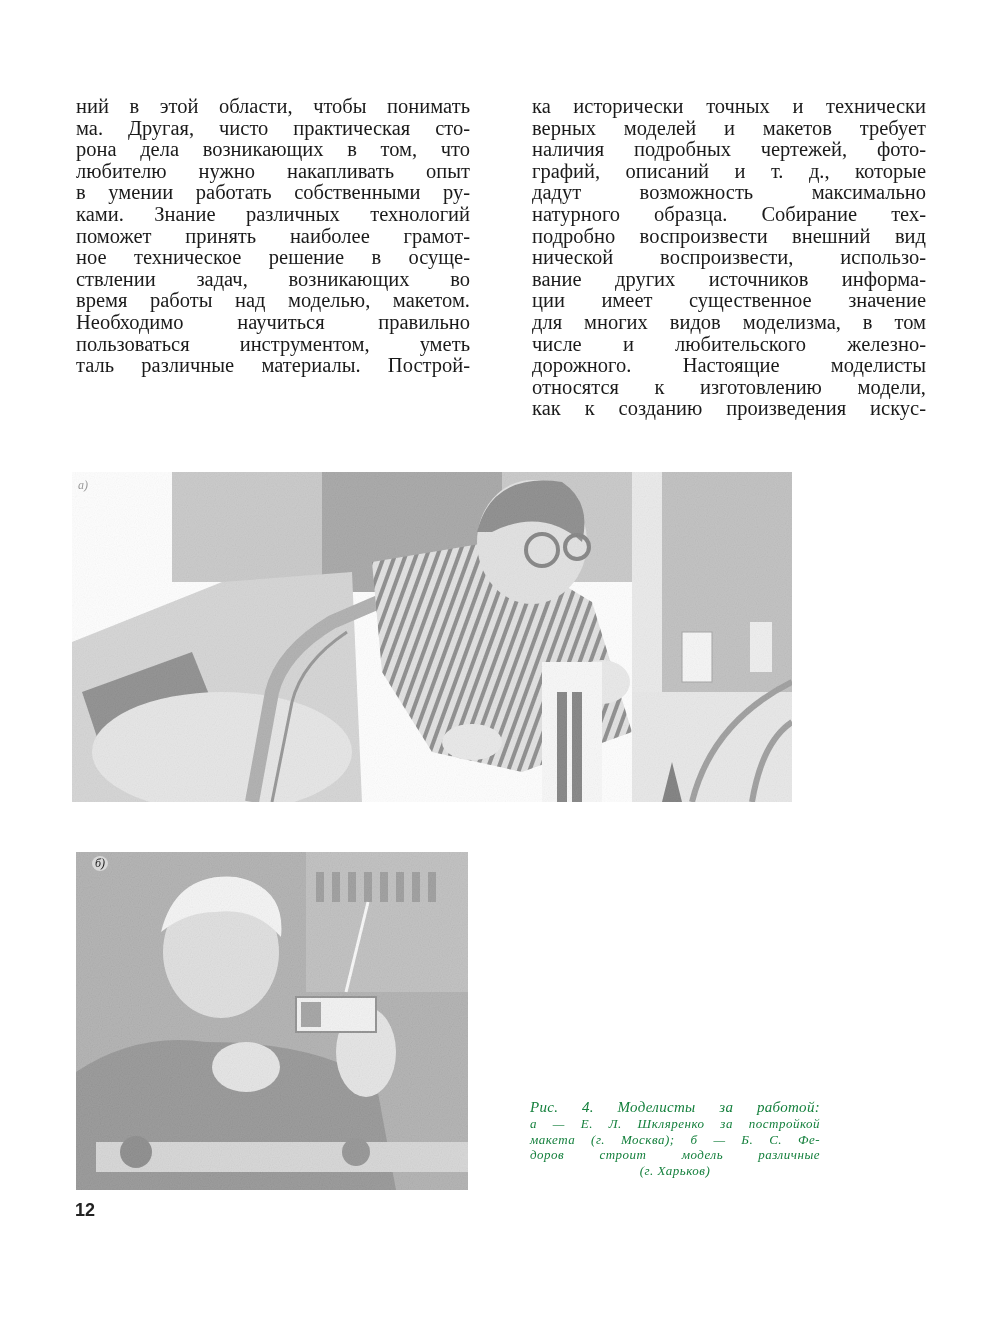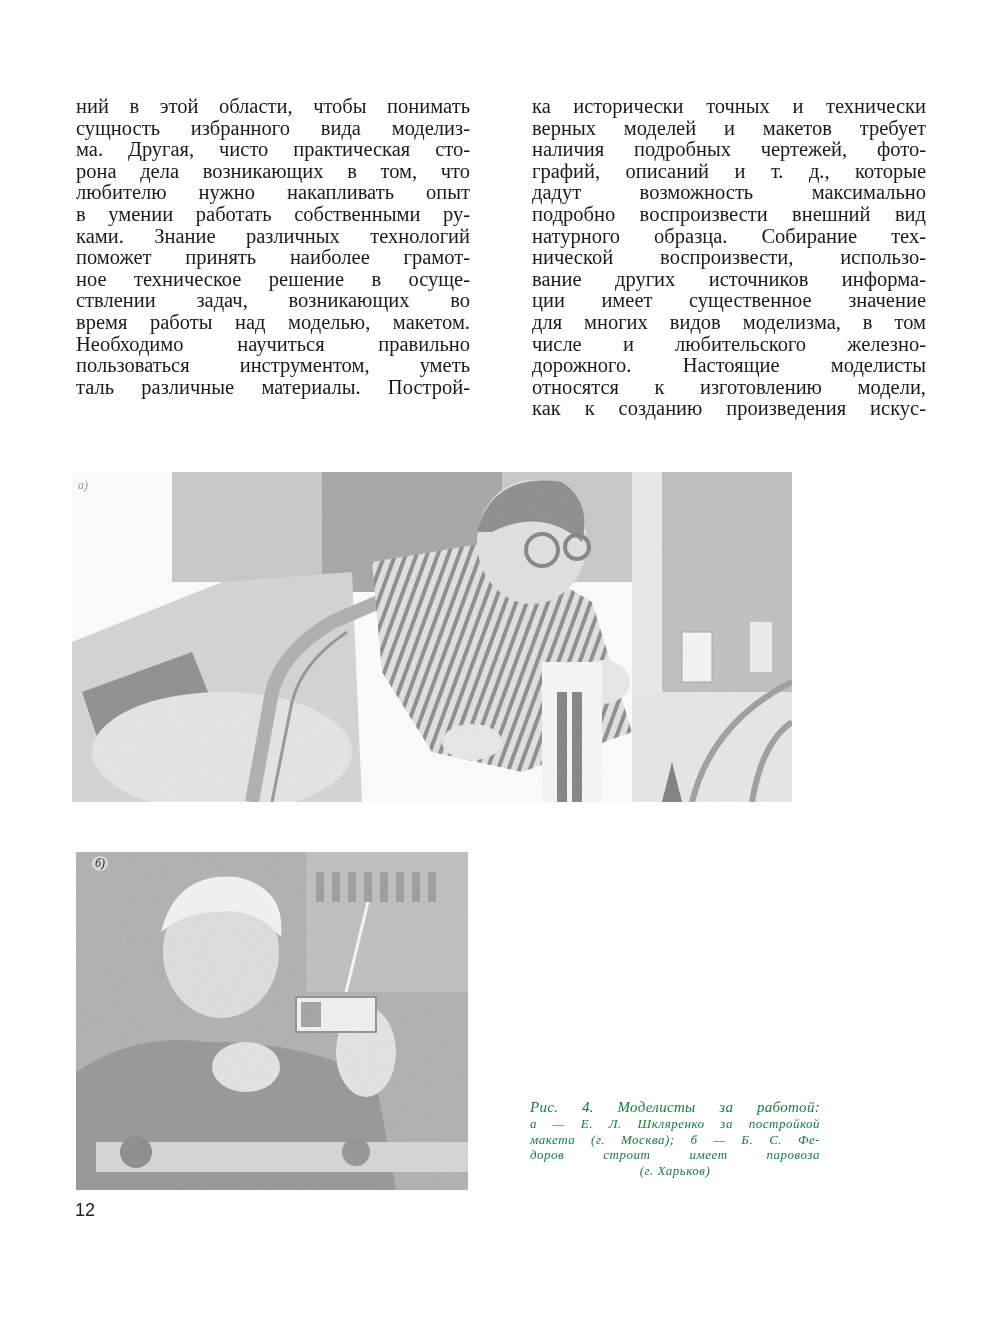--- a/index.html
+++ b/index.html
@@ -35,51 +35,50 @@
     #caption {
       position: absolute; left: 530px; top: 1098px; width: 290px;
       font-size: 13px; line-height: 15.5px; color: #15803d; font-style: italic;
     }
     #caption .title { font-size: 15px; line-height: 18px; text-align: justify; text-align-last: justify; letter-spacing: 0.3px; }
     #caption .cl { display: block; white-space: nowrap; text-align: justify; text-align-last: justify; letter-spacing: 0.5px; }
     #caption .cl.center { text-align: left; text-align-last: center; }
 
     #page-number {
       position: absolute; left: 75px; top: 1200px;
-      font-family: "Liberation Sans", sans-serif; font-weight: normal; font-size: 18px; color: #222;
+      font-family: "Liberation Sans", sans-serif; font-weight: bold; font-size: 18px; color: #222;
     }
   </style>
 </head>
 <body>
 
 <div id="col-left" class="col">
   <span class="line">ний в этой области, чтобы понимать</span>
-  <span class="line">сущность избранного вида моделиз-</span>
   <span class="line">ма. Другая, чисто практическая сто-</span>
   <span class="line">рона дела возникающих в том, что</span>
   <span class="line">любителю нужно накапливать опыт</span>
   <span class="line">в умении работать собственными ру-</span>
   <span class="line">ками. Знание различных технологий</span>
   <span class="line">поможет принять наиболее грамот-</span>
   <span class="line">ное техническое решение в осуще-</span>
   <span class="line">ствлении задач, возникающих во</span>
   <span class="line">время работы над моделью, макетом.</span>
   <span class="line">Необходимо научиться правильно</span>
   <span class="line">пользоваться инструментом, уметь</span>
   <span class="line">таль различные материалы. Построй-</span>
 </div>
 
 <div id="col-right" class="col">
   <span class="line">ка исторически точных и технически</span>
   <span class="line">верных моделей и макетов требует</span>
   <span class="line">наличия подробных чертежей, фото-</span>
   <span class="line">графий, описаний и т. д., которые</span>
   <span class="line">дадут возможность максимально</span>
+  <span class="line">натурного образца. Собирание тех-</span>
   <span class="line">подробно воспроизвести внешний вид</span>
-  <span class="line">натурного образца. Собирание тех-</span>
   <span class="line">нической воспроизвести, использо-</span>
   <span class="line">вание других источников информа-</span>
   <span class="line">ции имеет существенное значение</span>
   <span class="line">для многих видов моделизма, в том</span>
   <span class="line">числе и любительского железно-</span>
   <span class="line">дорожного. Настоящие моделисты</span>
   <span class="line">относятся к изготовлению модели,</span>
   <span class="line">как к созданию произведения искус-</span>
 </div>
 
@@ -182,17 +181,17 @@
     <circle cx="280" cy="300" r="14" fill="#3a3a3a"></circle>
     <rect width="392" height="338" fill="#ffffff" filter="url(#grain2)" opacity="0.5"></rect>
   </svg>
 </div>
 <div id="label-b" class="photo-label">б)</div>
 
 <div id="caption">
   <div class="title">Рис. 4. Моделисты за работой:</div>
   <span class="cl">а — Е. Л. Шкляренко за постройкой</span>
   <span class="cl">макета (г. Москва); б — Б. С. Фе-</span>
-  <span class="cl">доров строит имеет паровоза</span>
+  <span class="cl">доров строит модель различные</span>
   <span class="cl center">(г. Харьков)</span>
 </div>
 
 <div id="page-number">12</div>
 
 </body></html>

